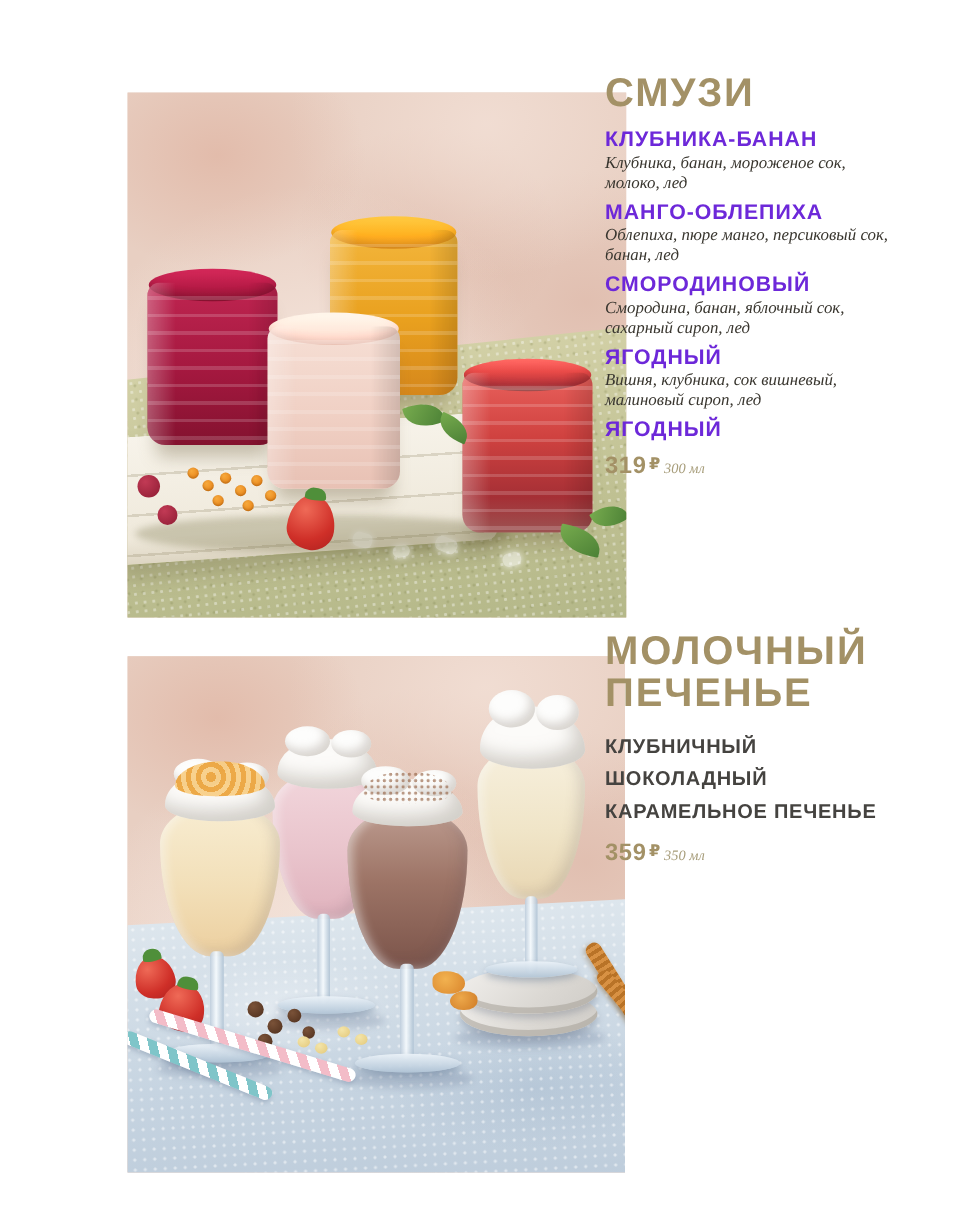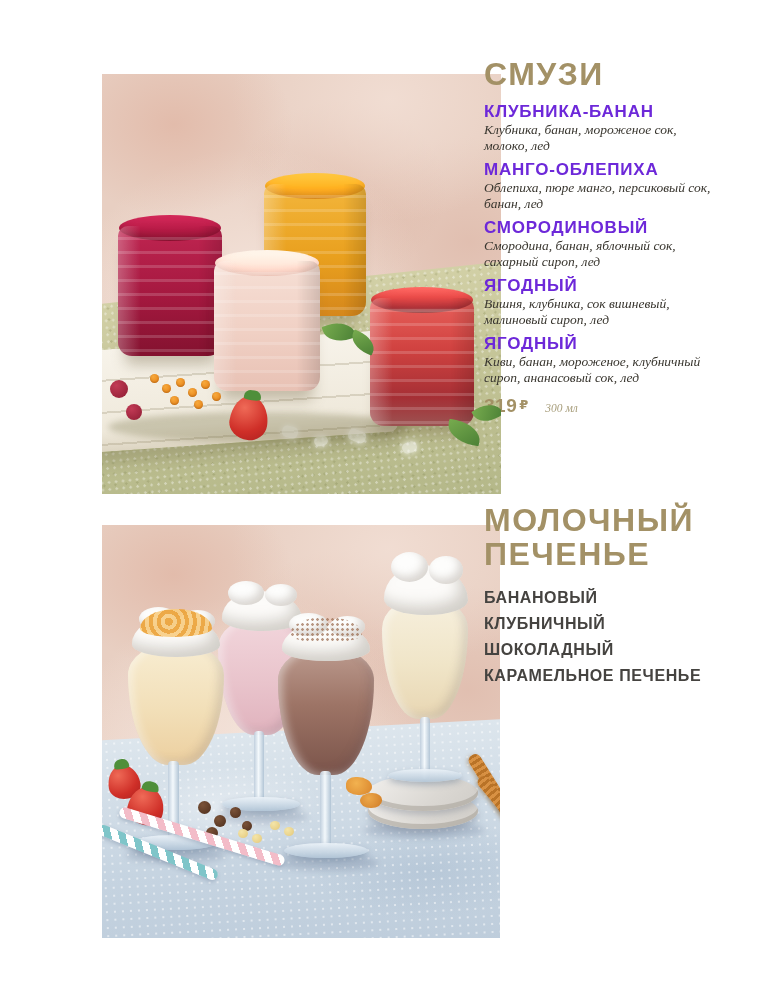--- a/index.html
+++ b/index.html
@@ -17,21 +17,21 @@
   .item p{margin:1px 0 0 0;font-family:"Liberation Serif",serif;font-style:italic;
           font-size:13.5px;line-height:16px;color:#39362f;white-space:pre-line;}
   .mk-list{list-style:none;margin:14px 0 0 0;padding:0;}
   .mk-list li{font-size:16px;line-height:26px;font-weight:bold;color:#454340;
               letter-spacing:.6px;}
   .price{margin-top:9px;}
   .price .amount{font-size:19px;font-weight:bold;color:#a39166;letter-spacing:.5px;}
   .price .cur{font-family:"DejaVu Sans",sans-serif;font-size:13px;font-weight:bold;
               color:#a39166;position:relative;top:-3px;margin-left:2px;}
   .price .vol{font-family:"Liberation Serif",serif;font-style:italic;font-size:11.5px;
-              color:#a89e7c;margin-left:17px;}
+              color:#a89e7c;margin-left:3px;}
   #smoothies{top:57px;}
   #smoothies .sec-title{margin-bottom:12px;}
   #milkshakes{top:503px;}
 
   
   .photo{position:absolute;overflow:hidden;background:#e8d0c4;}
   #photo1{left:62px;top:58px;width:399px;height:420px;}
   #photo2{left:62px;top:509px;width:398px;height:413px;}
 
   .wall{position:absolute;inset:0;}
@@ -180,22 +180,20 @@
       <p>Смородина, банан, яблочный сок,
 сахарный сироп, лед</p>
     </div>
     <div class="item">
       <h2>ЯГОДНЫЙ</h2>
       <p>Вишня, клубника, сок вишневый,
 малиновый сироп, лед</p>
     </div>
     <div class="item">
       <h2>ЯГОДНЫЙ</h2>
-      <p>Киви, банан, мороженое, клубничный
-сироп, ананасовый сок, лед</p>
     </div>
 
     <div class="price">
       <span class="amount">319</span><span class="cur">₽</span><span class="vol">300 мл</span>
     </div>
   </section>
 
   <figure id="photo2" class="photo">
     <div class="wall wall-pink"></div>
     <div class="p2-table"></div>
@@ -250,21 +248,23 @@
 
     <div class="churro abs" style="left:352px;top:256px;width:76px;height:13px;transform:rotate(58deg);"></div>
     <div class="churro abs" style="left:366px;top:272px;width:66px;height:12px;transform:rotate(50deg);"></div>
   </figure>
 
   <section id="milkshakes" class="col">
     <h1 class="sec-title">МОЛОЧНЫЙ
 ПЕЧЕНЬЕ</h1>
 
     <ul class="mk-list">
-      <li>БАНАНОВЫЙ</li>
       <li>КЛУБНИЧНЫЙ</li>
       <li>ШОКОЛАДНЫЙ</li>
       <li>КАРАМЕЛЬНОЕ ПЕЧЕНЬЕ</li>
     </ul>
 
+    <div class="price">
+      <span class="amount">359</span><span class="cur">₽</span><span class="vol">350 мл</span>
+    </div>
   </section>
 
 </div>
 
 </body></html>

